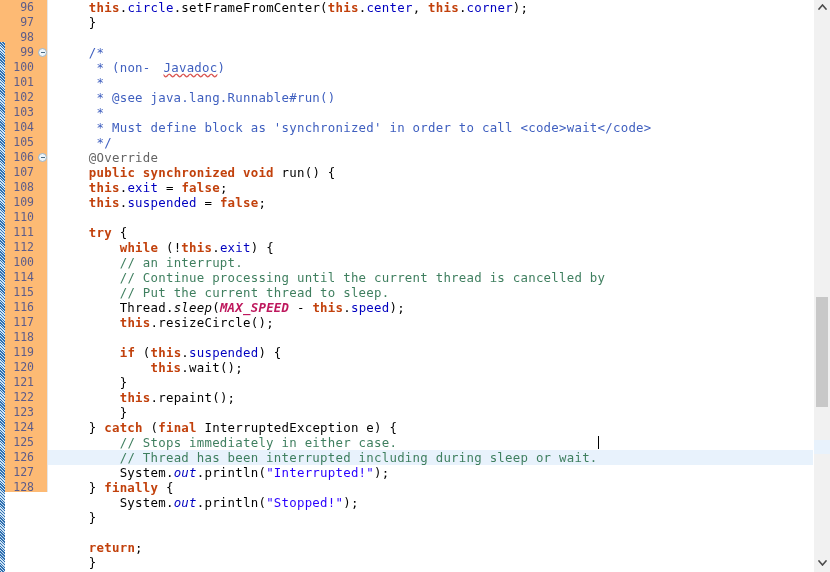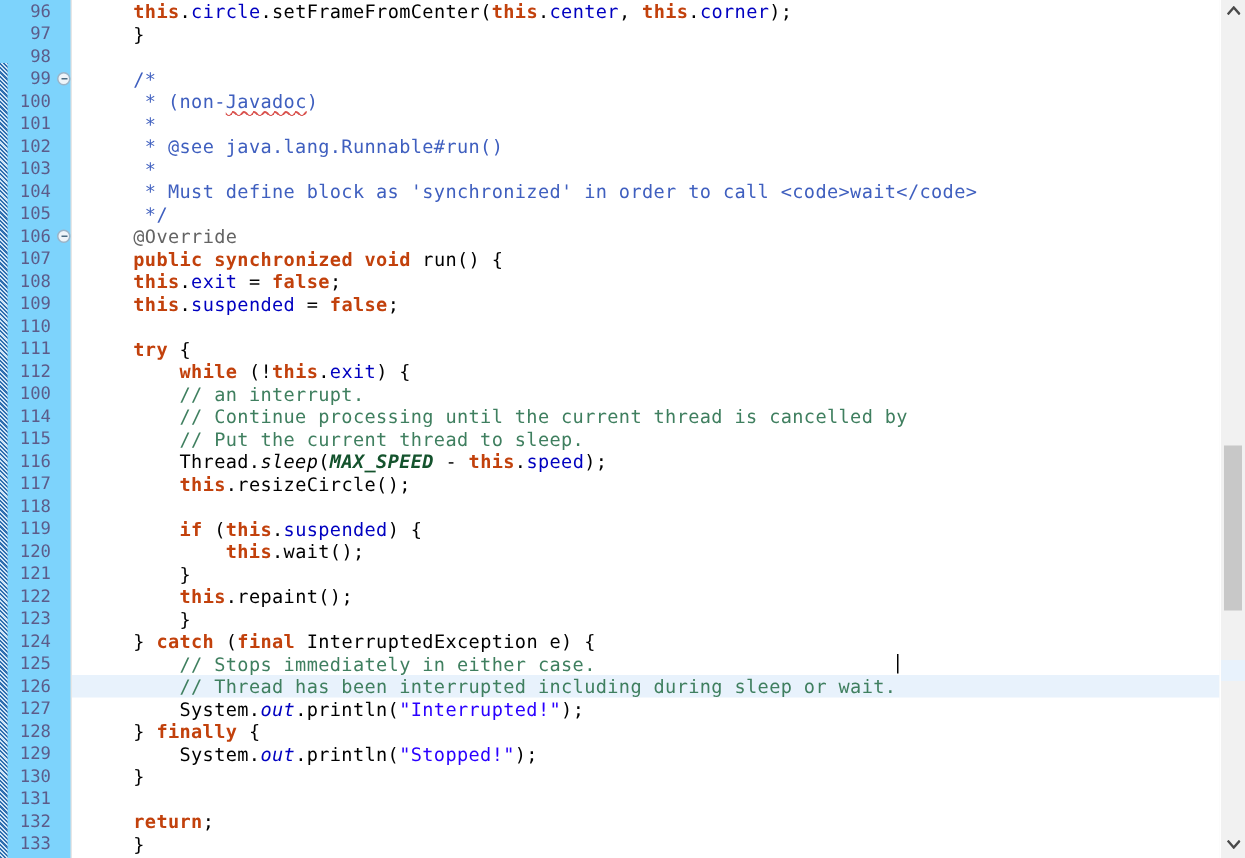--- a/index.html
+++ b/index.html
@@ -32,22 +32,22 @@
         #cfe4f5 1px, #cfe4f5 2px);
     background-color: #8fbade;
     z-index: 4;
   }
 
   
   #gutter {
     position: relative;
     width: 48px;
     flex: 0 0 48px;
-    background: #7dd3fc;
-    height: 572px;
+    background: #fdba74;
+    height: 492px;
     overflow: hidden;
   }
   #gutter-sep {
     position: absolute;
     right: 0; top: 0;
     width: 1px; height: 572px;
     background: #e6e6e6;
   }
   .gutter-row {
     position: relative;
@@ -102,26 +102,27 @@
   }
 
   
   .kw    { color: #c2410c; font-weight: bold; }
   .fld   { color: #0000c0; }
   .str   { color: #2a00ff; }
   .cmt   { color: #3f7f5f; }
   .jdoc  { color: #3f5fbf; }
   .stm   { font-style: italic; }
   .stf   { color: #0000c0; font-style: italic; }
-  .sfin  { color: #14532d; font-style: italic; font-weight: bold; }
+  .sfin  { color: #be185d; font-style: italic; font-weight: bold; }
   .ann   { color: #646464; }
   .plain { color: #000000; }
   .spell {
     text-decoration: underline wavy #d9534f;
     text-decoration-skip-ink: none;
+    margin-left: 13px;
   }
 
   
   #caret {
     position: absolute;
     width: 1px;
     height: 13px;
     background: #000000;
     z-index: 6;
   }

